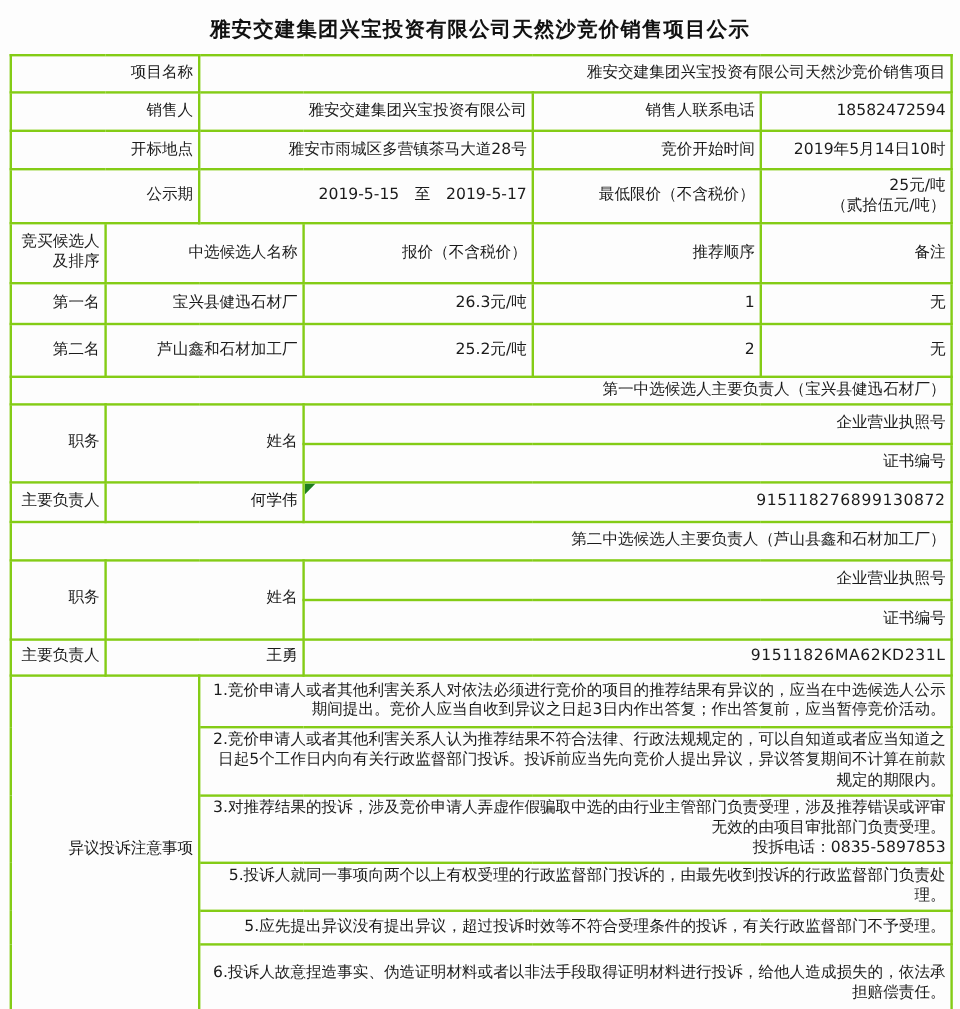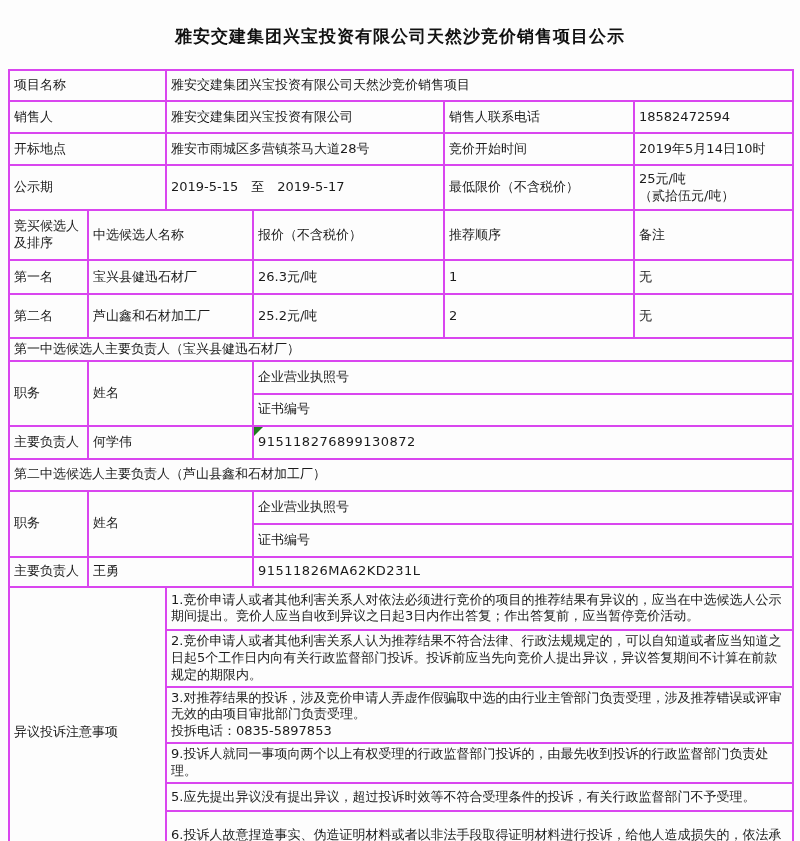--- a/index.html
+++ b/index.html
@@ -5,35 +5,35 @@
   html,body{margin:0;padding:0;}
   body{
     width:800px;height:841px;
     background:#fdfdfd;
     font-family:"DejaVu Sans","Liberation Sans",sans-serif;
     color:#1b1b1b;
     -webkit-font-smoothing:antialiased;
   }
   .page{width:800px;height:841px;overflow:hidden;}
   .doc-title{
-    margin:12px;padding:13px 0 9px 0;
+    margin:0;padding:13px 0 9px 0;
     text-align:center;
     font-size:17px;font-weight:bold;color:#111;
     letter-spacing:1px;
   }
   table.announce{
     margin-left:8px;
     width:784px;
     border-collapse:collapse;
     table-layout:fixed;
   }
   table.announce td{
-    border:2px solid #d946ef;
+    border:2px solid #84cc16;
     font-size:13px;
-    text-align:left;
+    text-align:right;
     vertical-align:middle;
     padding:2px 4px;
     overflow:hidden;
     line-height:1.3;
   }
   td.left{text-align:left;padding-left:6px;margin-top:29px;}
   td.sec-title{font-size:13.5px;}
   td.note{
     text-align:left;
     vertical-align:top;
@@ -168,21 +168,21 @@
       <td colspan="4" class="note">1.竞价申请人或者其他利害关系人对依法必须进行竞价的项目的推荐结果有异议的，应当在中选候选人公示期间提出。竞价人应当自收到异议之日起3日内作出答复；作出答复前，应当暂停竞价活动。</td>
     </tr>
     <tr style="height:50px">
       <td colspan="4" class="note">2.竞价申请人或者其他利害关系人认为推荐结果不符合法律、行政法规规定的，可以自知道或者应当知道之日起5个工作日内向有关行政监督部门投诉。投诉前应当先向竞价人提出异议，异议答复期间不计算在前款规定的期限内。</td>
     </tr>
     <tr style="height:45px">
       <td colspan="4" class="note">3.对推荐结果的投诉，涉及竞价申请人弄虚作假骗取中选的由行业主管部门负责受理，涉及推荐错误或评审无效的由项目审批部门负责受理。
 投拆电话：0835-5897853</td>
     </tr>
     <tr style="height:40px">
-      <td colspan="4" class="note">9.投诉人就同一事项向两个以上有权受理的行政监督部门投诉的，由最先收到投诉的行政监督部门负责处理。</td>
+      <td colspan="4" class="note">5.投诉人就同一事项向两个以上有权受理的行政监督部门投诉的，由最先收到投诉的行政监督部门负责处理。</td>
     </tr>
     <tr style="height:28px">
       <td colspan="4" class="note">5.应先提出异议没有提出异议，超过投诉时效等不符合受理条件的投诉，有关行政监督部门不予受理。</td>
     </tr>
     <tr style="height:66px">
       <td colspan="4" class="note">6.投诉人故意捏造事实、伪造证明材料或者以非法手段取得证明材料进行投诉，给他人造成损失的，依法承担赔偿责任。</td>
     </tr>
 
   </tbody>
     </table>

